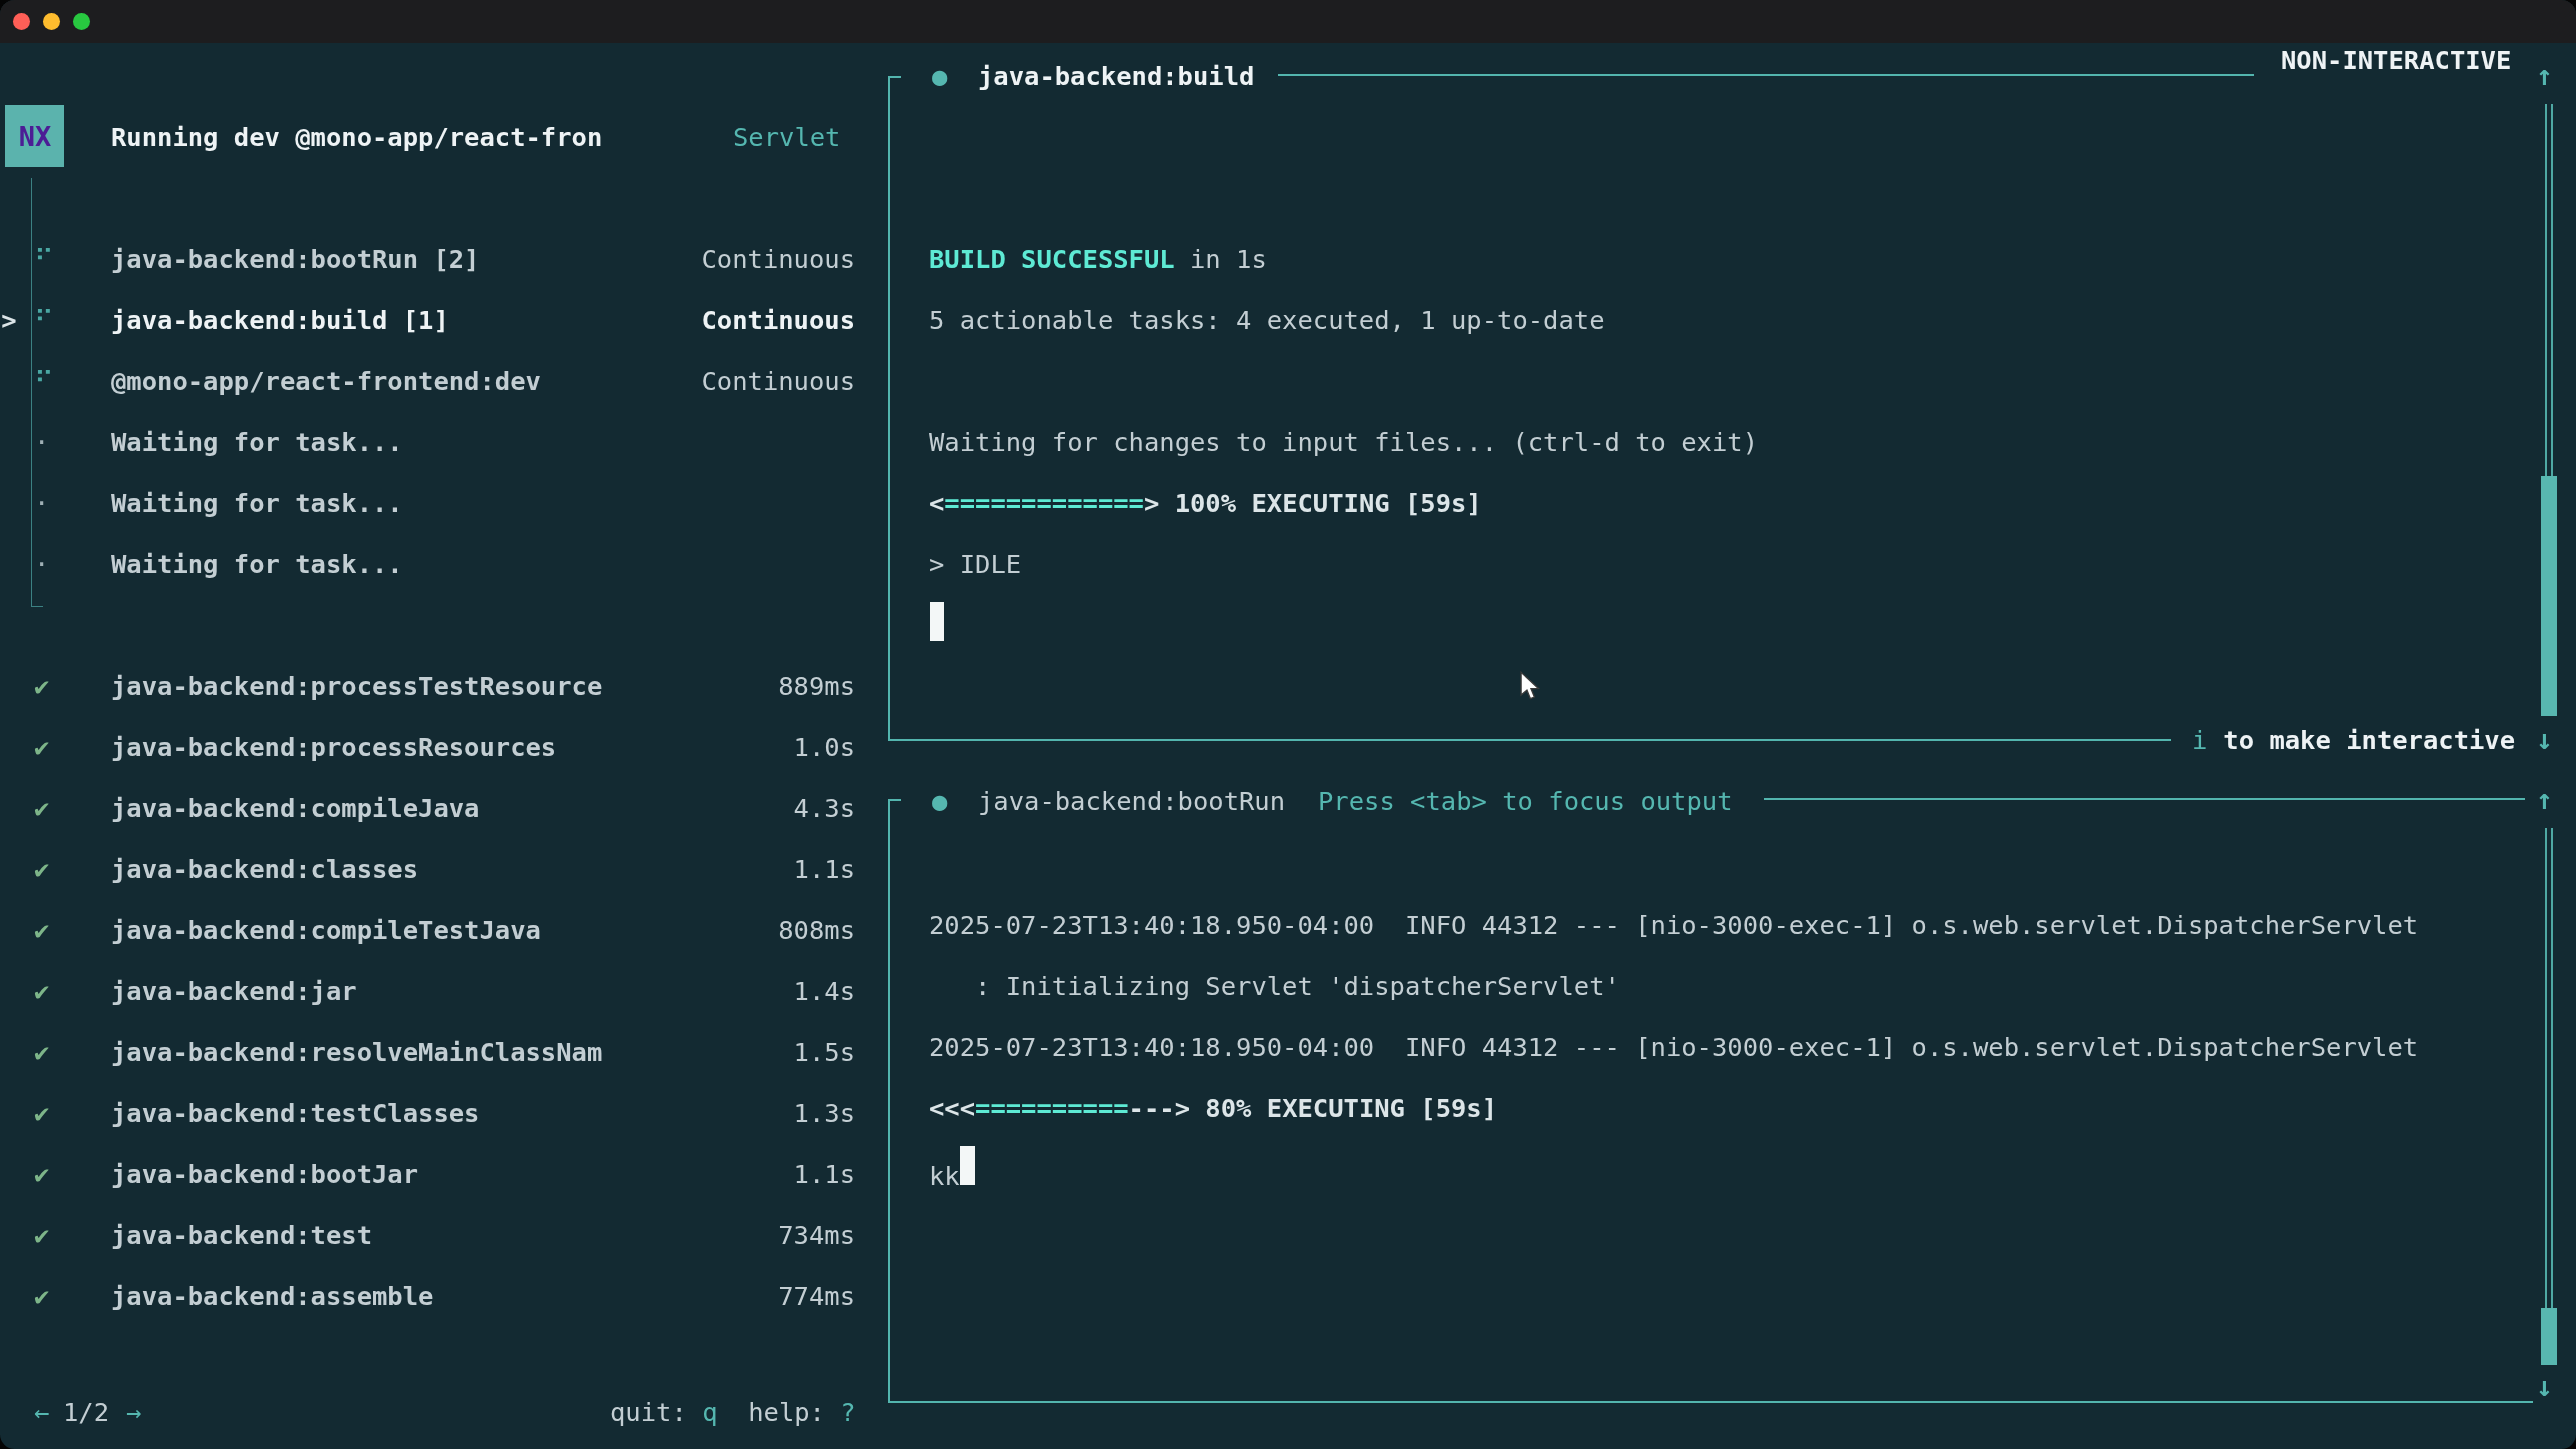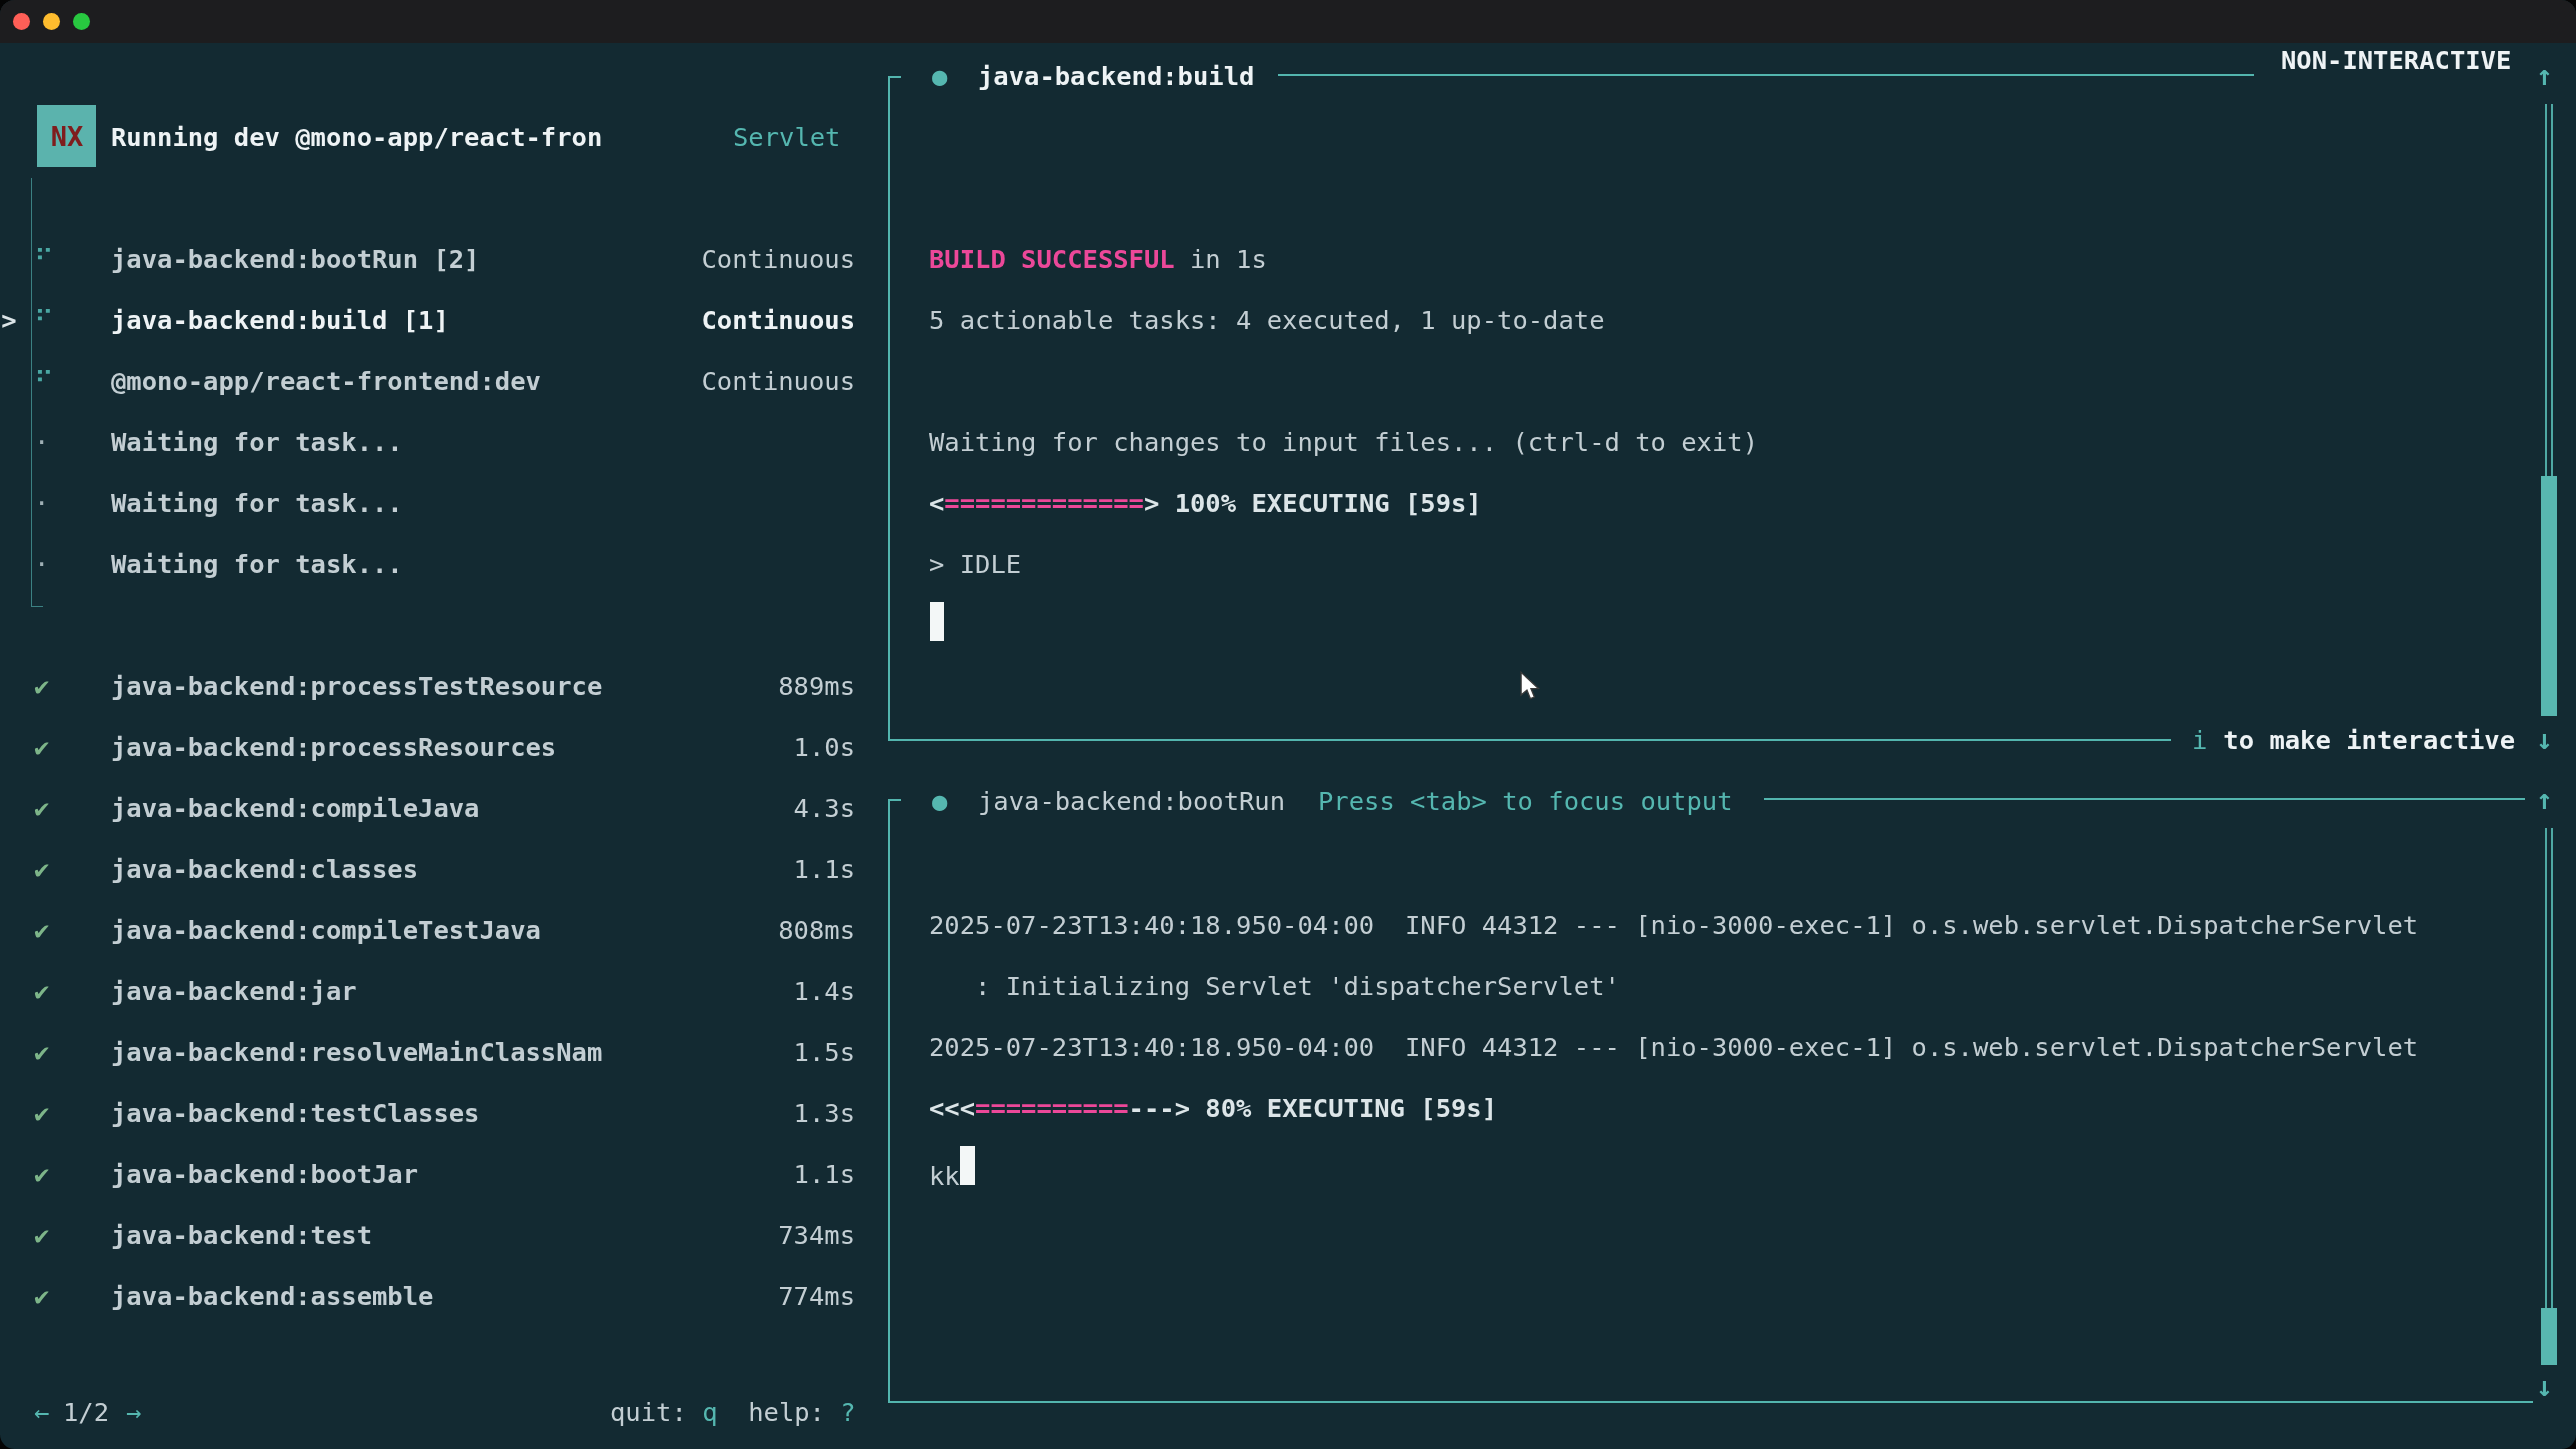--- a/index.html
+++ b/index.html
@@ -18,39 +18,39 @@
   .teal{color:#55b7b0;}
   .grnchk{color:#7db589;}
   .arrow{font-size:28px;color:#55b7b0;font-weight:700;}
 
   .hline{position:absolute;height:2px;background:#53b5ae;}
   .vline{position:absolute;width:2px;background:#53b5ae;}
   .treeline{position:absolute;width:1.3px;background:#3c8183;}
   .treestub{position:absolute;height:1.3px;background:#3c8183;}
 
   .nx-badge{position:absolute;left:5.4px;top:105px;width:59px;height:62px;background:#5bb3ad;
-            display:flex;align-items:center;justify-content:center;color:#7f1d1d;
-            font-weight:700;font-size:27px;margin-left:32px;}
+            display:flex;align-items:center;justify-content:center;color:#4c1d95;
+            font-weight:700;font-size:27px;}
 
   .rows{position:absolute;left:0;width:865px;}
   .row{position:relative;height:61px;}
   .row span{position:absolute;top:50%;transform:translateY(-50%);font-size:25.5px;white-space:pre;}
   .row .marker{left:1.3px;color:#dce5e8;font-weight:700;}
   .row .icon{left:34px;}
   .row .icon.spin{color:#4aa7a3;font-size:27px;}
   .row .icon.dotw{color:#9fb0b5;}
   .row .label{left:111px;color:#c3ced3;font-weight:bold;}
   .row .status{left:auto;right:10px;color:#c3ced3;}
   .row.sel .label,.row.sel .status{color:#eef3f5;font-weight:700;}
 
   .lines{position:absolute;width:1630px;}
   .tline{height:61px;display:flex;align-items:center;font-size:25.5px;white-space:pre;}
   .tline .g{color:#c3ced3;}
   .tline .g.b{color:#dce5e8;}
-  .tline .grn{color:#ec4899;font-weight:700;}
+  .tline .grn{color:#5eead4;font-weight:700;}
   .cursor{display:inline-block;width:14.8px;height:39px;background:#f3f7f7;margin-left:0.7px;}
 
   .sb-track{position:absolute;width:4px;border-left:2px solid #4fa9a4;border-right:2px solid #4fa9a4;}
   .sb-thumb{position:absolute;width:16px;background:#58b7b0;}
 
   .mouse{position:absolute;left:1517px;top:671px;}
 </style>
 </head>
 <body>
 

